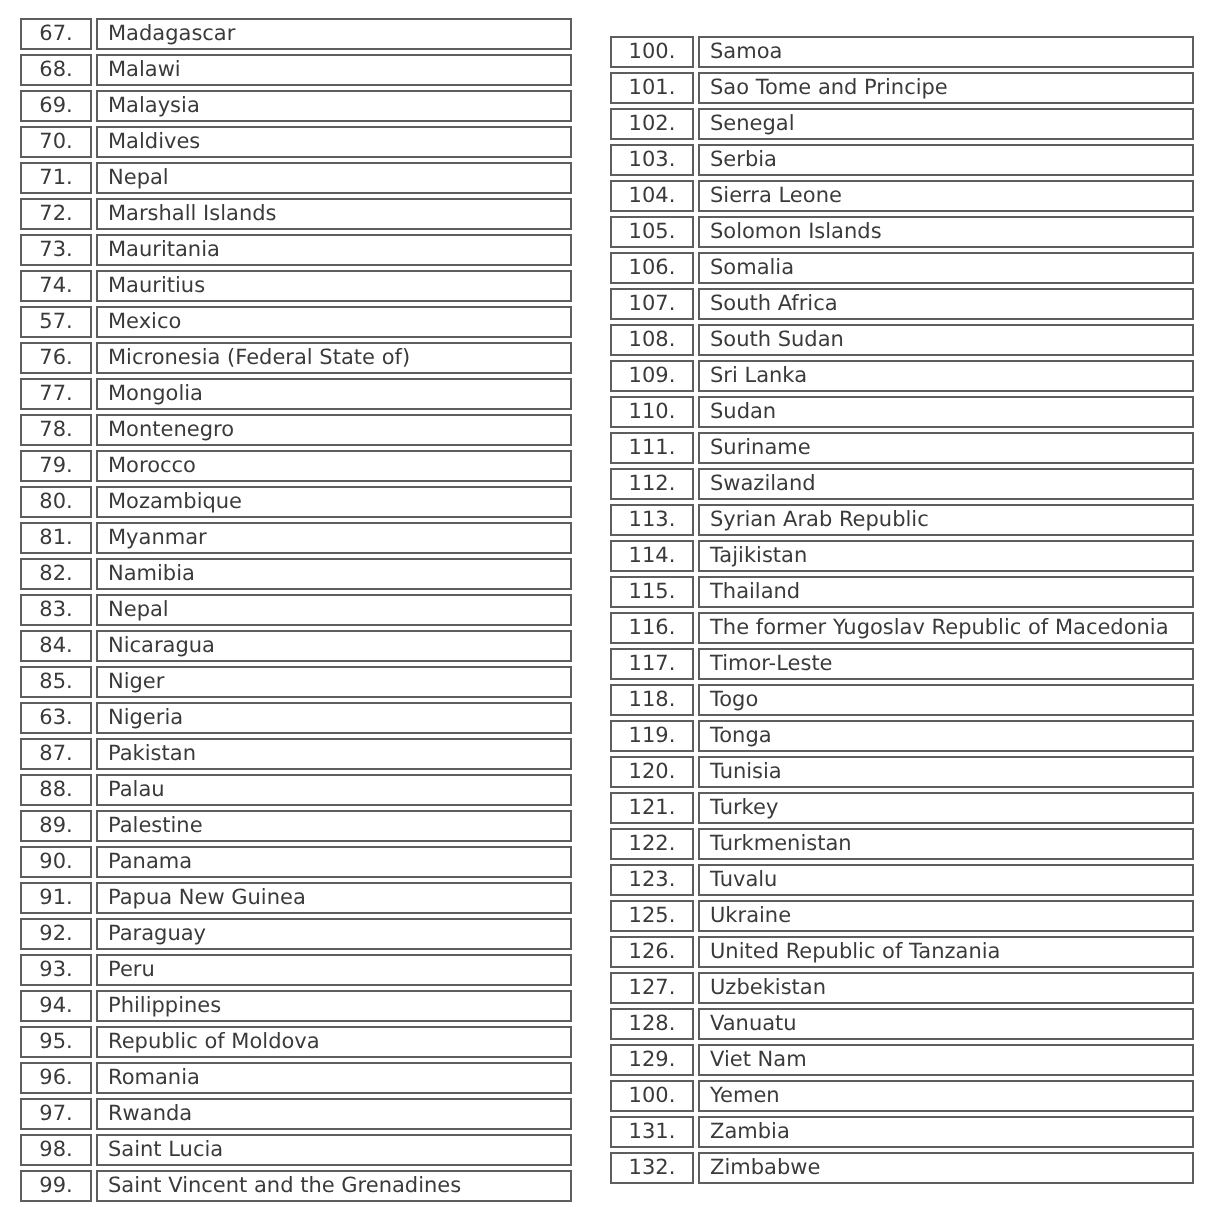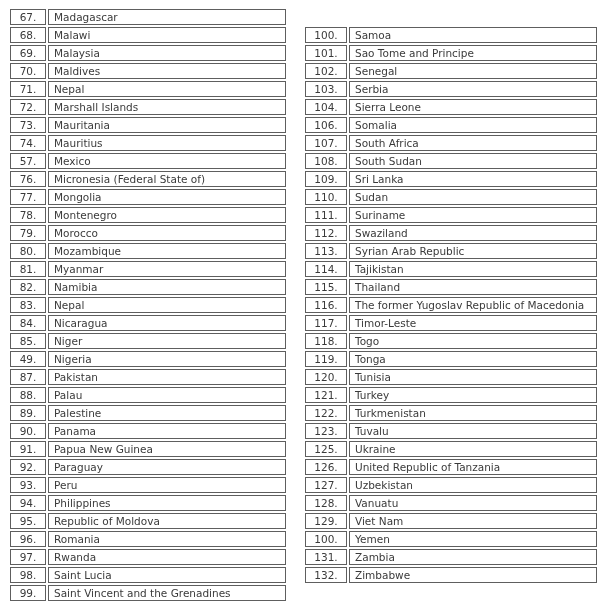--- a/index.html
+++ b/index.html
@@ -125,21 +125,21 @@
         </tr>
         <tr>
           <td class="num">84.</td>
           <td class="name">Nicaragua</td>
         </tr>
         <tr>
           <td class="num">85.</td>
           <td class="name">Niger</td>
         </tr>
         <tr>
-          <td class="num">49.</td>
+          <td class="num">63.</td>
           <td class="name">Nigeria</td>
         </tr>
         <tr>
           <td class="num">87.</td>
           <td class="name">Pakistan</td>
         </tr>
         <tr>
           <td class="num">88.</td>
           <td class="name">Palau</td>
         </tr>
@@ -210,20 +210,24 @@
         </tr>
         <tr>
           <td class="num">103.</td>
           <td class="name">Serbia</td>
         </tr>
         <tr>
           <td class="num">104.</td>
           <td class="name">Sierra Leone</td>
         </tr>
         <tr>
+          <td class="num">105.</td>
+          <td class="name">Solomon Islands</td>
+        </tr>
+        <tr>
           <td class="num">106.</td>
           <td class="name">Somalia</td>
         </tr>
         <tr>
           <td class="num">107.</td>
           <td class="name">South Africa</td>
         </tr>
         <tr>
           <td class="num">108.</td>
           <td class="name">South Sudan</td>

